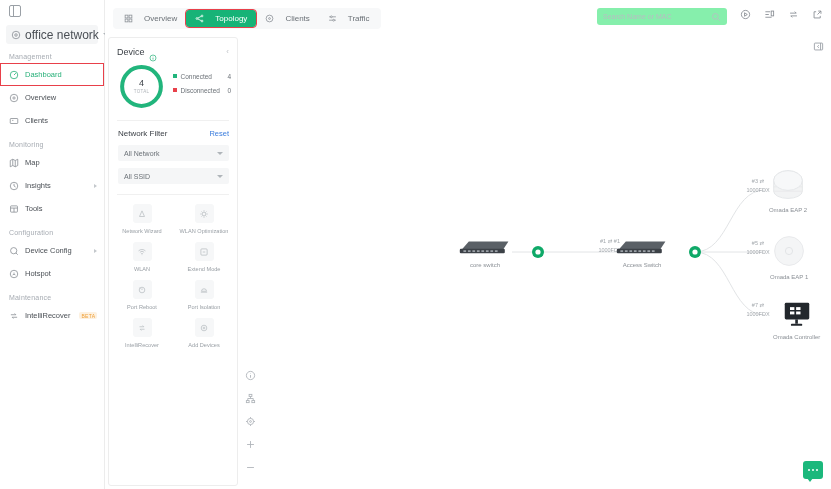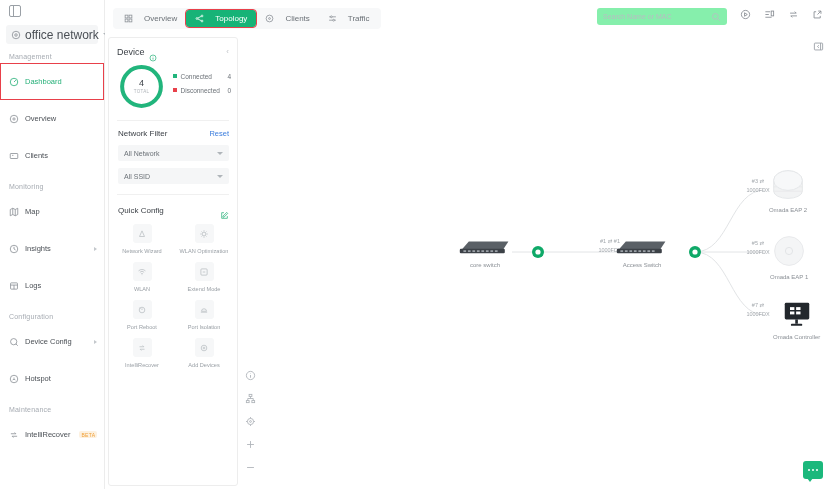--- a/index.html
+++ b/index.html
@@ -31,21 +31,21 @@
     display: flex; align-items: center; gap: 4px;
     padding: 0 5px; cursor: pointer;
   }
   .site-sel .lbl { font-size: 12px; color: #4a4f55; flex: 1; white-space: nowrap; }
   .chev { width: 0; height: 0; border-left: 3px solid transparent; border-right: 3px solid transparent; border-top: 3px solid #b0b5ba; }
 
   .sb-group {
     font-size: 7px; color: #a6abb2; padding: 9px 0 3px 9px; letter-spacing: .2px;
   }
   .sb-item {
-    height: 37px; display: flex; align-items: center; gap: 6px;
+    height: 23px; display: flex; align-items: center; gap: 6px;
     padding: 0 7px 0 9px; font-size: 7.5px; color: #4a4f55; cursor: pointer;
     position: relative;
   }
   .sb-item .txt { white-space: nowrap; }
   .sb-item.active .txt { color: #27b079; }
   .sb-item.active { outline: 1.3px solid #e8404a; outline-offset: -1px; }
   .sb-item .arr { margin-left: auto; width:0;height:0; border-top:2.5px solid transparent; border-bottom:2.5px solid transparent; border-left:3px solid #c4c8cc; }
   .beta {
     font-size: 5px; color: #f0a13a; background: #fdf1e0;
     border-radius: 2px; padding: 0.5px 2px; margin-left: 3px; letter-spacing: .3px;
@@ -236,21 +236,21 @@
       <span class="txt">Insights</span>
       <span class="arr"></span>
     </div>
     <div class="sb-item">
       <span class="ic">
         <svg viewBox="0 0 16 16" fill="none" stroke="#8b9096" stroke-width="1.3">
             <rect x="2.5" y="3" width="11" height="10" rx="1"></rect>
             <path d="M2.5 6.5h11M8 6.5V13"></path>
           </svg>
       </span>
-      <span class="txt">Logs</span>
+      <span class="txt">Tools</span>
     </div>
 
     <div class="sb-group">Configuration</div>
     <div class="sb-item">
       <span class="ic">
         <svg viewBox="0 0 16 16" fill="none" stroke="#8b9096" stroke-width="1.3">
             <circle cx="7.5" cy="7.5" r="5"></circle>
             <path d="M11 11l3 3"></path>
           </svg>
       </span>
@@ -418,29 +418,20 @@
         <span class="sv">All Network</span>
         <span class="chev"></span>
       </div>
       <div class="select">
         <span class="sv">All SSID</span>
         <span class="chev"></span>
       </div>
 
       <div class="sep"></div>
 
-      <div class="qc-head">
-        <span class="qc-title">Quick Config</span>
-        <span class="qc-edit">
-          <svg viewBox="0 0 16 16" width="9" height="9" fill="none" stroke="#27b079" stroke-width="1.3">
-              <path d="M12 2.5l1.8 1.8L7 11H5.2V9.2z"></path>
-              <path d="M13 9v4H3V3h4"></path>
-            </svg>
-        </span>
-      </div>
 
       <div class="qc-grid">
         <div class="qc-item">
           <span class="qc-box">
             <svg viewBox="0 0 16 16" fill="none" stroke="#b8bdc2" stroke-width="1.2">
                 <path d="M8 3l4 9H4z"></path>
               </svg>
           </span>
           <span class="qc-lbl">Network Wizard</span>
         </div>

